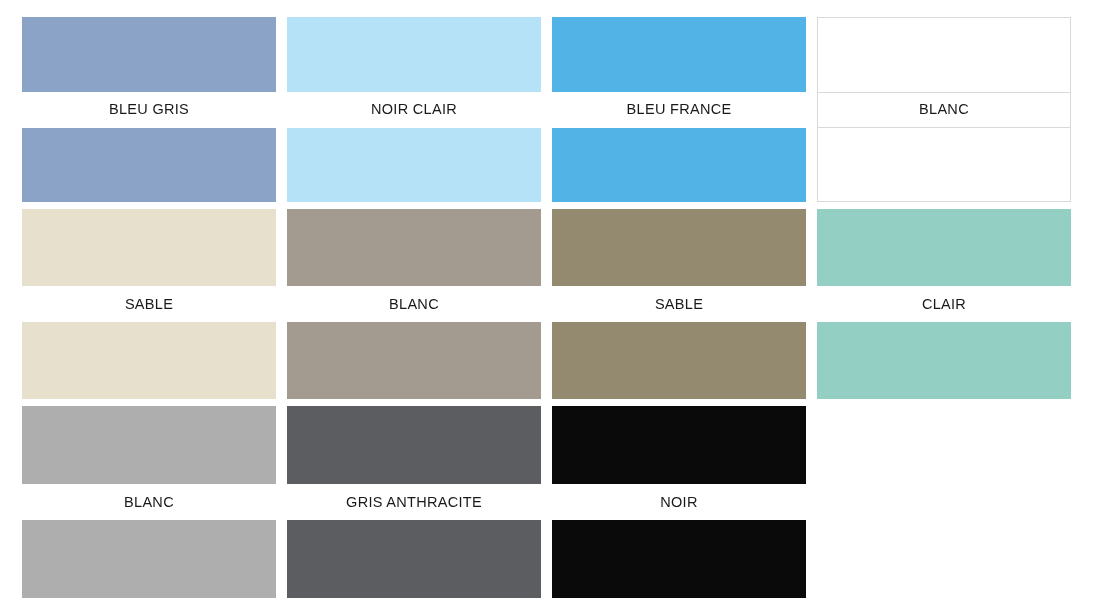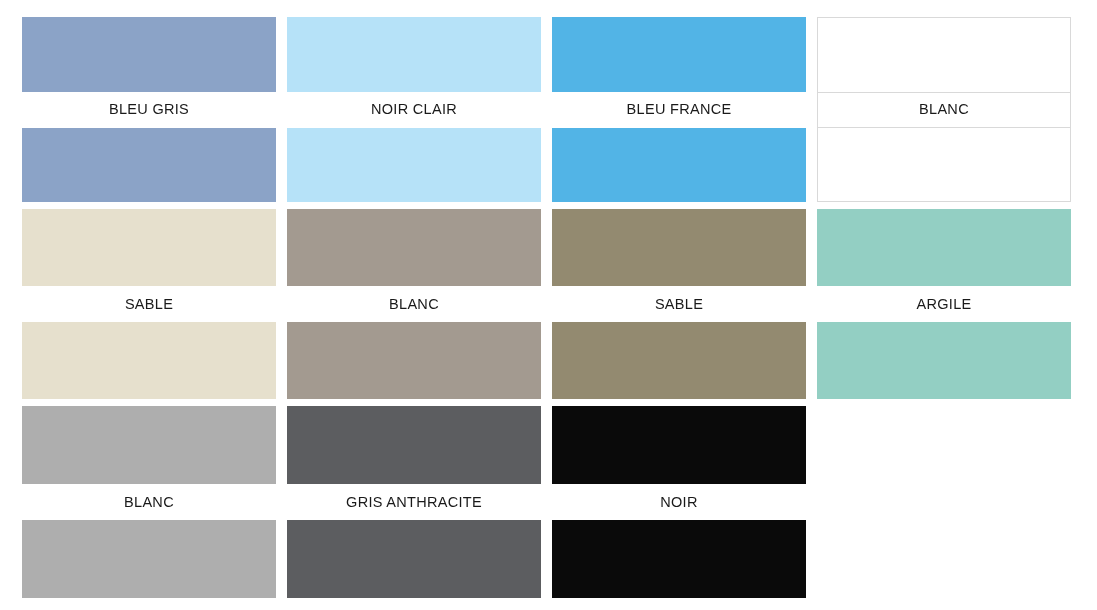--- a/index.html
+++ b/index.html
@@ -121,21 +121,21 @@
     <div class="swatch-card">
       <div class="swatch-block" style="background: rgb(147, 138, 112);"></div>
       <div class="swatch-label-band">
         <span class="swatch-label-text">SABLE</span>
       </div>
       <div class="swatch-block" style="background: rgb(147, 138, 112);"></div>
     </div>
     <div class="swatch-card">
       <div class="swatch-block" style="background: rgb(147, 207, 195);"></div>
       <div class="swatch-label-band">
-        <span class="swatch-label-text">ARGILE</span>
+        <span class="swatch-label-text">CLAIR</span>
       </div>
       <div class="swatch-block" style="background: rgb(147, 207, 195);"></div>
     </div>
     <div class="swatch-card">
       <div class="swatch-block" style="background: rgb(174, 174, 174);"></div>
       <div class="swatch-label-band">
         <span class="swatch-label-text">BLANC</span>
       </div>
       <div class="swatch-block" style="background: rgb(174, 174, 174);"></div>
     </div>

